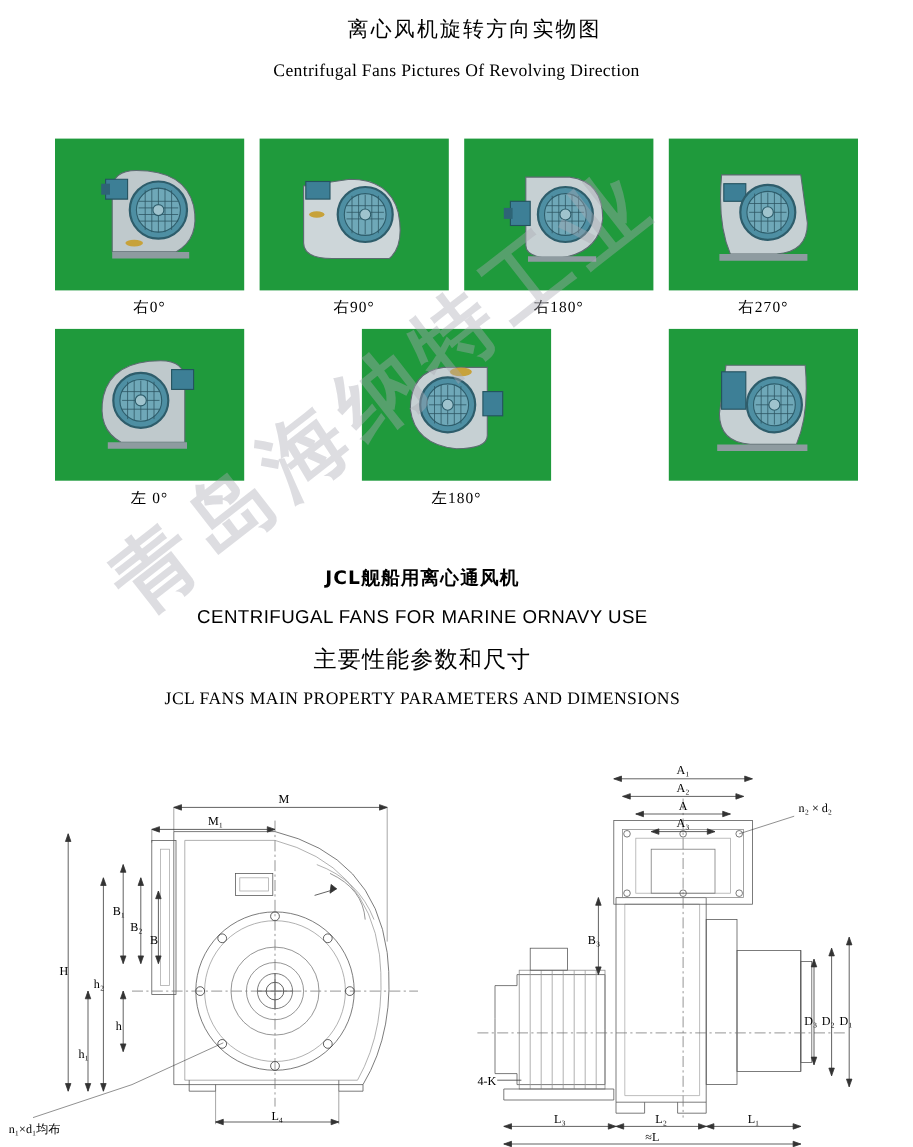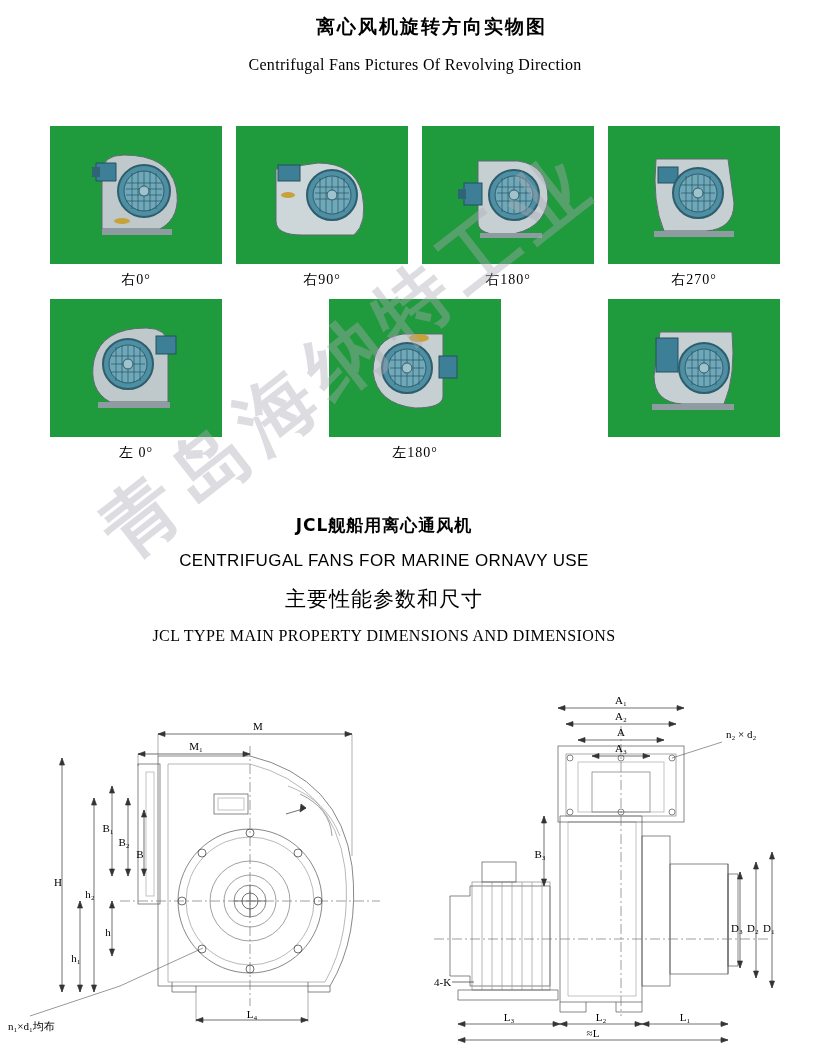--- a/index.html
+++ b/index.html
@@ -18,21 +18,21 @@
   .page {
     position: relative;
     width: 830px;
     height: 1043px;
   }
 
   
   .title-cn {
     text-align: center;
     font-family: "DejaVu Sans", sans-serif;
-    font-weight: bold;
+    font-weight: normal;
     font-size: 19px;
     letter-spacing: 2px;
     margin-top: 14px;
     padding-left: 33px;
   }
   .title-en {
     text-align: center;
     font-family: Liberation Serif, serif;
     font-size: 16px;
     margin-top: 16px;
@@ -328,21 +328,21 @@
 
     </div>
   </div>
 
   <div class="watermark">青岛海纳特工业</div>
 
   <div class="mid">
     <div class="h-cn">JCL舰船用离心通风机</div>
     <div class="h-en">CENTRIFUGAL FANS FOR MARINE ORNAVY USE</div>
     <div class="h-cn2">主要性能参数和尺寸</div>
-    <div class="h-en2">JCL TYPE MAIN PROPERTY DIMENSIONS AND DIMENSIONS</div>
+    <div class="h-en2">JCL FANS MAIN PROPERTY PARAMETERS AND DIMENSIONS</div>
   </div>
 
   <div class="drawings">
 
     <svg width="420" height="360" viewBox="0 0 420 360" style="position:absolute;left:0;top:0;">
       <g stroke="#000" fill="none" stroke-width="0.7">
 
         <path d="M158 70 L158 300 L330 300 Q360 250 352 180 Q340 92 250 70 Z" stroke="#555"></path>
         <path d="M168 78 L168 296 L325 296 Q352 248 345 182 Q334 100 250 78 Z" stroke="#999"></path>
 

